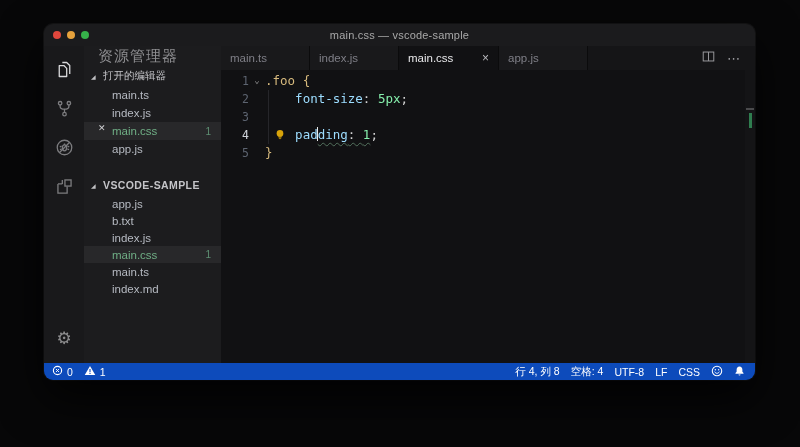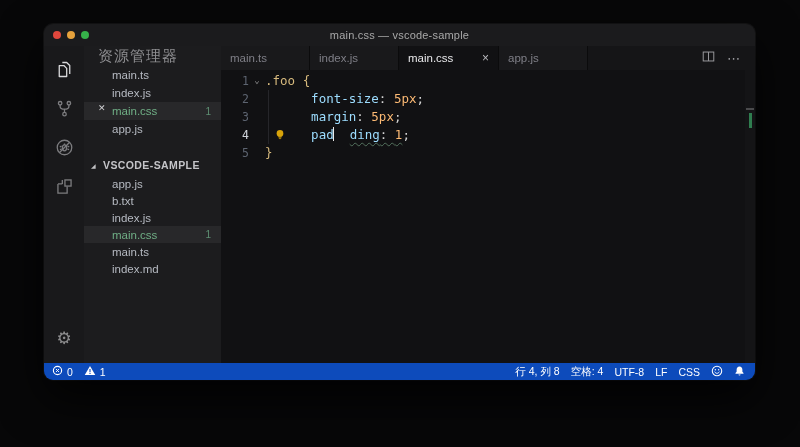--- a/index.html
+++ b/index.html
@@ -54,23 +54,23 @@
   .tab-actions .more{color:#9a9a9e;font-size:13px;letter-spacing:1px;}
   
   .editor{flex:1;position:relative;padding-top:2px;overflow:hidden;}
   .line{display:flex;height:18px;line-height:18px;font-family:"DejaVu Sans Mono","Liberation Mono",monospace;font-size:12.5px;position:relative;}
   .ln{width:28px;text-align:right;color:#5d6470;font-size:11.5px;flex:0 0 28px;}
   .line.activeln .ln{color:#d0d4da;}
   .glyph{width:16px;flex:0 0 16px;text-align:center;color:#9a9a9a;font-size:9px;line-height:16px;}
   .code{white-space:pre;}
   .tok-sel{color:#d7ba7d;}
   .tok-brace{color:#d7ba7d;}
-  .tok-prop{color:#9cdcfe;margin-left:16px;}
+  .tok-prop{color:#9cdcfe;}
   .tok-punct{color:#d4d4d4;}
-  .tok-num{color:#fdba74;}
+  .tok-num{color:#86efac;}
   .sq{text-decoration:underline wavy rgba(130,180,145,.55);text-decoration-thickness:1px;text-underline-offset:3px;}
   .cursor{display:inline-block;width:1.5px;height:14px;background:#eaeaea;vertical-align:-2px;margin:0 -0.75px;}
   .indent-guide{position:absolute;left:47px;top:20px;width:1px;height:54px;background:#26262a;}
   .bulb{position:absolute;left:54px;top:3px;}
   .ovr{position:absolute;top:0;right:0;width:10px;height:100%;background:rgba(255,255,255,.015);}
   .ovr-dash{position:absolute;right:1px;top:38px;width:8px;height:2px;background:#4a4a4c;}
   .ovr-green{position:absolute;right:3px;top:43px;width:3px;height:15px;background:#2f7d4f;}
   
   .statusbar{height:17px;flex:0 0 17px;background:#0d4bbb;color:#fff;display:flex;align-items:center;
              font-size:10.5px;padding:0 10px 0 8px;}
@@ -136,20 +136,24 @@
         </div>
         <div class="ab-spacer"></div>
         <div class="ab-gear">
           <span>⚙</span>
         </div>
       </div>
 
       <div class="sidebar">
         <div class="sb-title">资源管理器</div>
 
+        <div class="sb-sec">
+          <span class="twistie">◢</span>
+          <span>打开的编辑器</span>
+        </div>
         <div class="row">
           <span class="fname">main.ts</span>
         </div>
         <div class="row">
           <span class="fname">index.js</span>
         </div>
         <div class="row sel">
           <span class="close-x">✕</span>
           <span class="fname green">main.css</span>
           <span class="badge">1</span>
@@ -222,21 +226,20 @@
 
           <div class="line">
             <span class="ln">2</span>
             <span class="glyph"></span>
             <span class="code"><span>    </span><span class="tok-prop">font-size</span><span class="tok-punct">: </span><span class="tok-num">5px</span><span class="tok-punct">;</span></span>
           </div>
 
           <div class="line">
             <span class="ln">3</span>
             <span class="glyph"></span>
-            <span class="code"><span>    </span><span class="tok-prop">margin</span><span class="tok-punct">: </span><span class="tok-num">5px</span><span class="tok-punct">;</span></span>
           </div>
 
           <div class="line activeln">
             <span class="ln">4</span>
             <span class="glyph"></span>
             <span class="bulb">
               <svg width="10" height="13" viewBox="0 0 12 15">
                 <circle cx="6" cy="5" r="4" fill="#d9a40a"></circle>
                 <rect x="4.2" y="8.6" width="3.6" height="1.4" fill="#d9a40a"></rect>
                 <rect x="4.6" y="10.6" width="2.8" height="1.2" fill="#a87f08"></rect>

